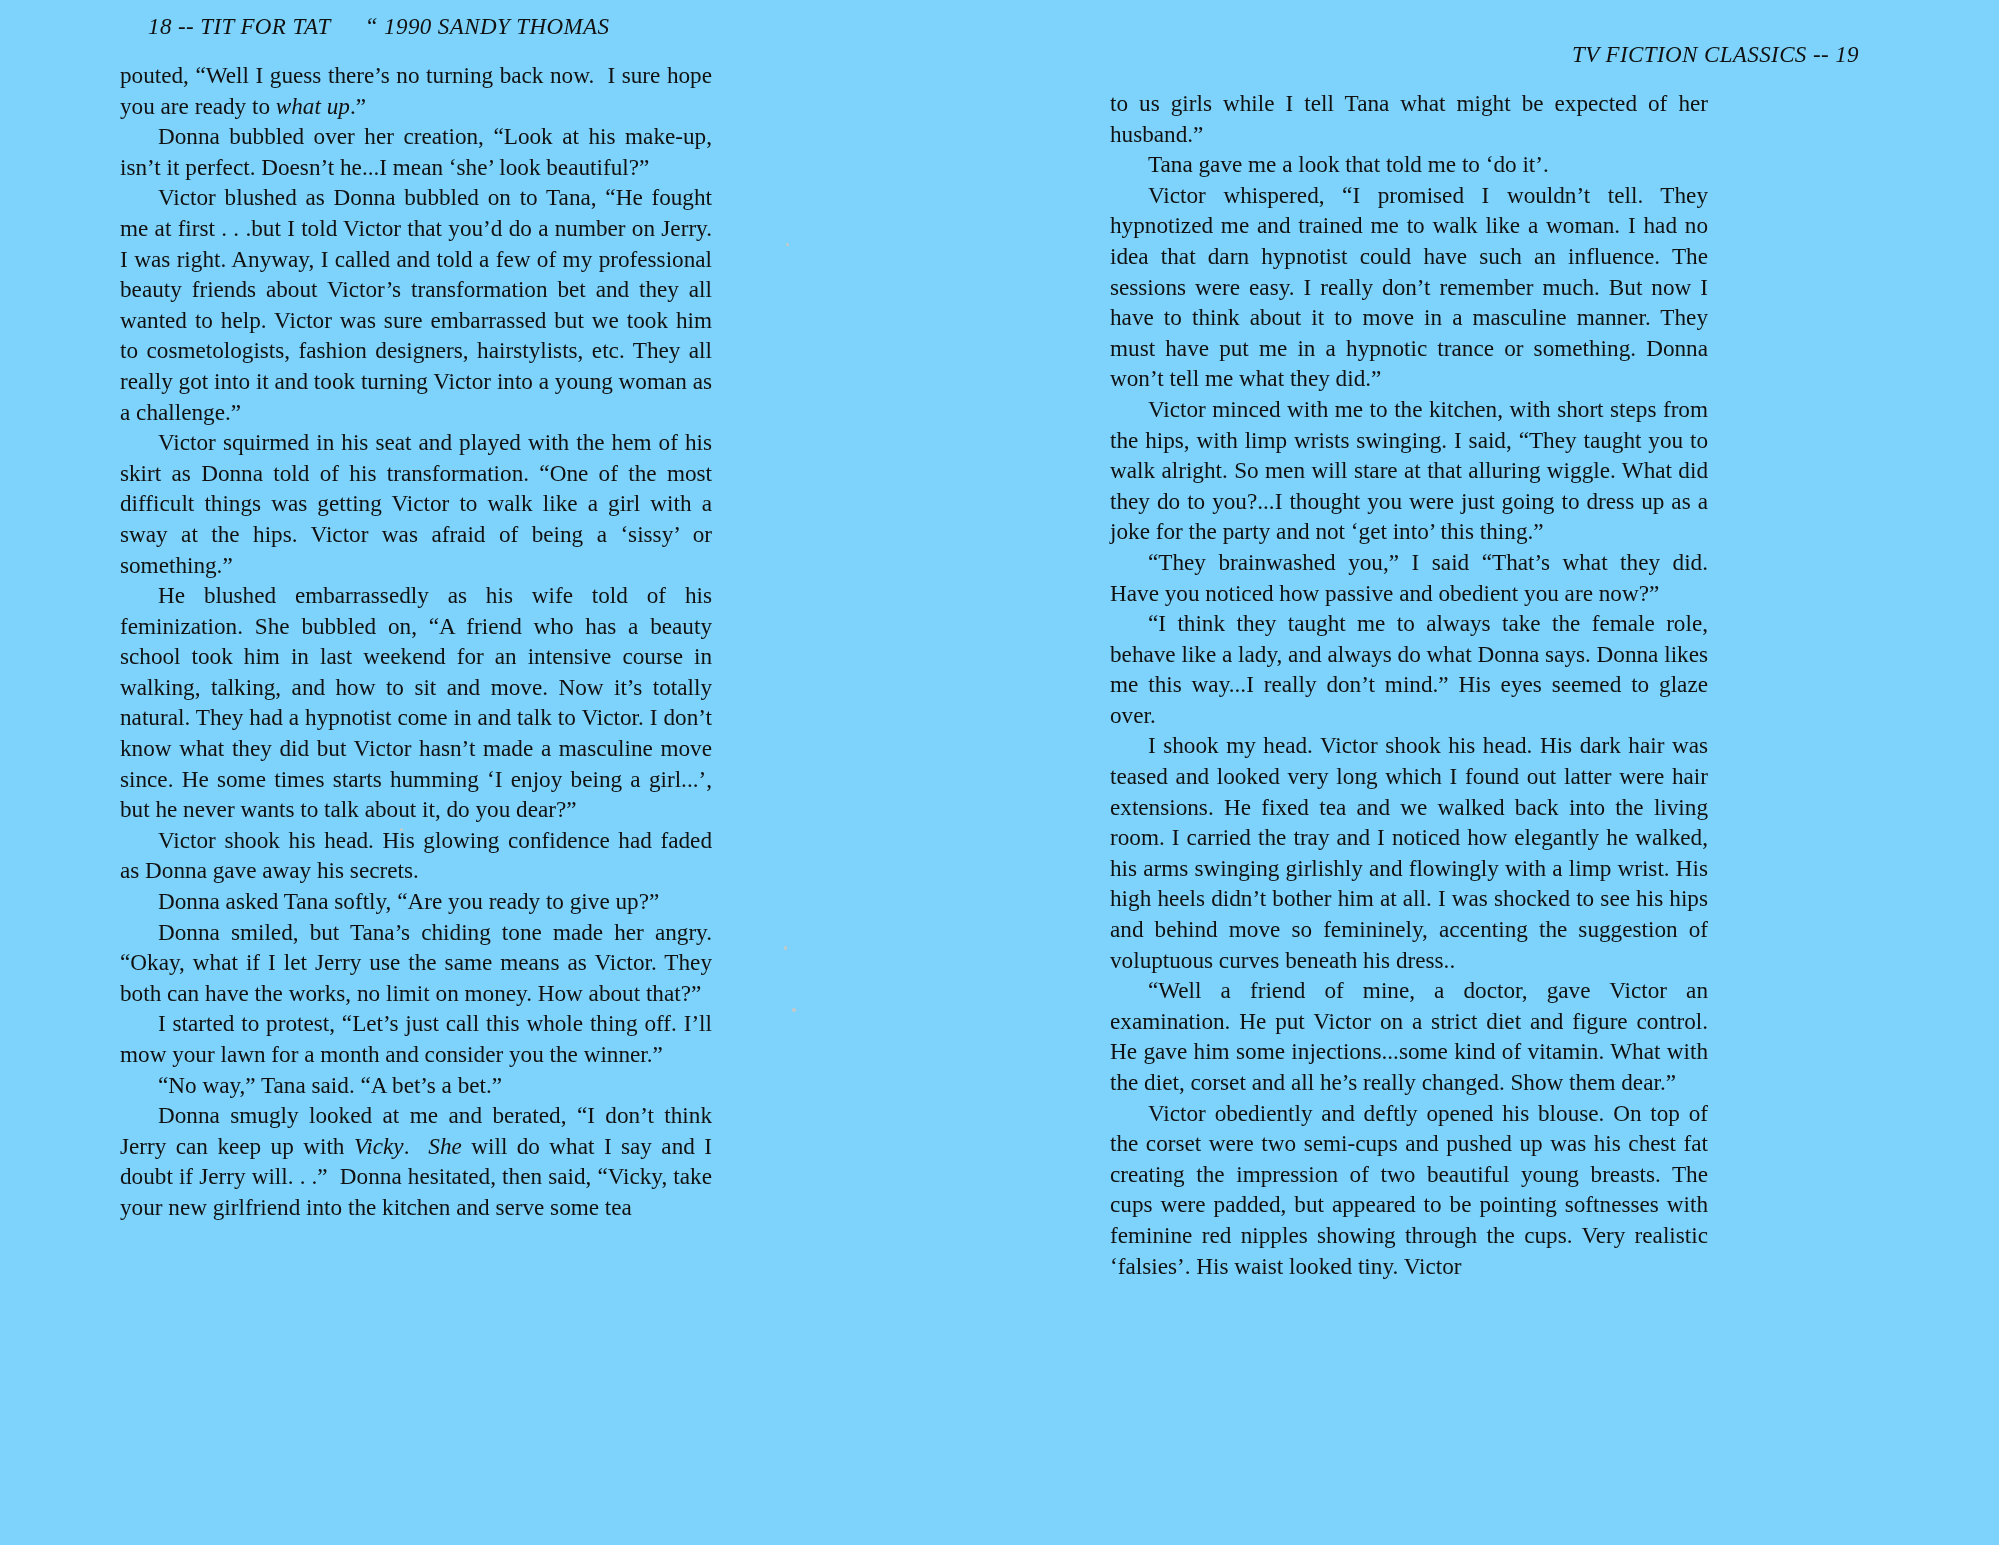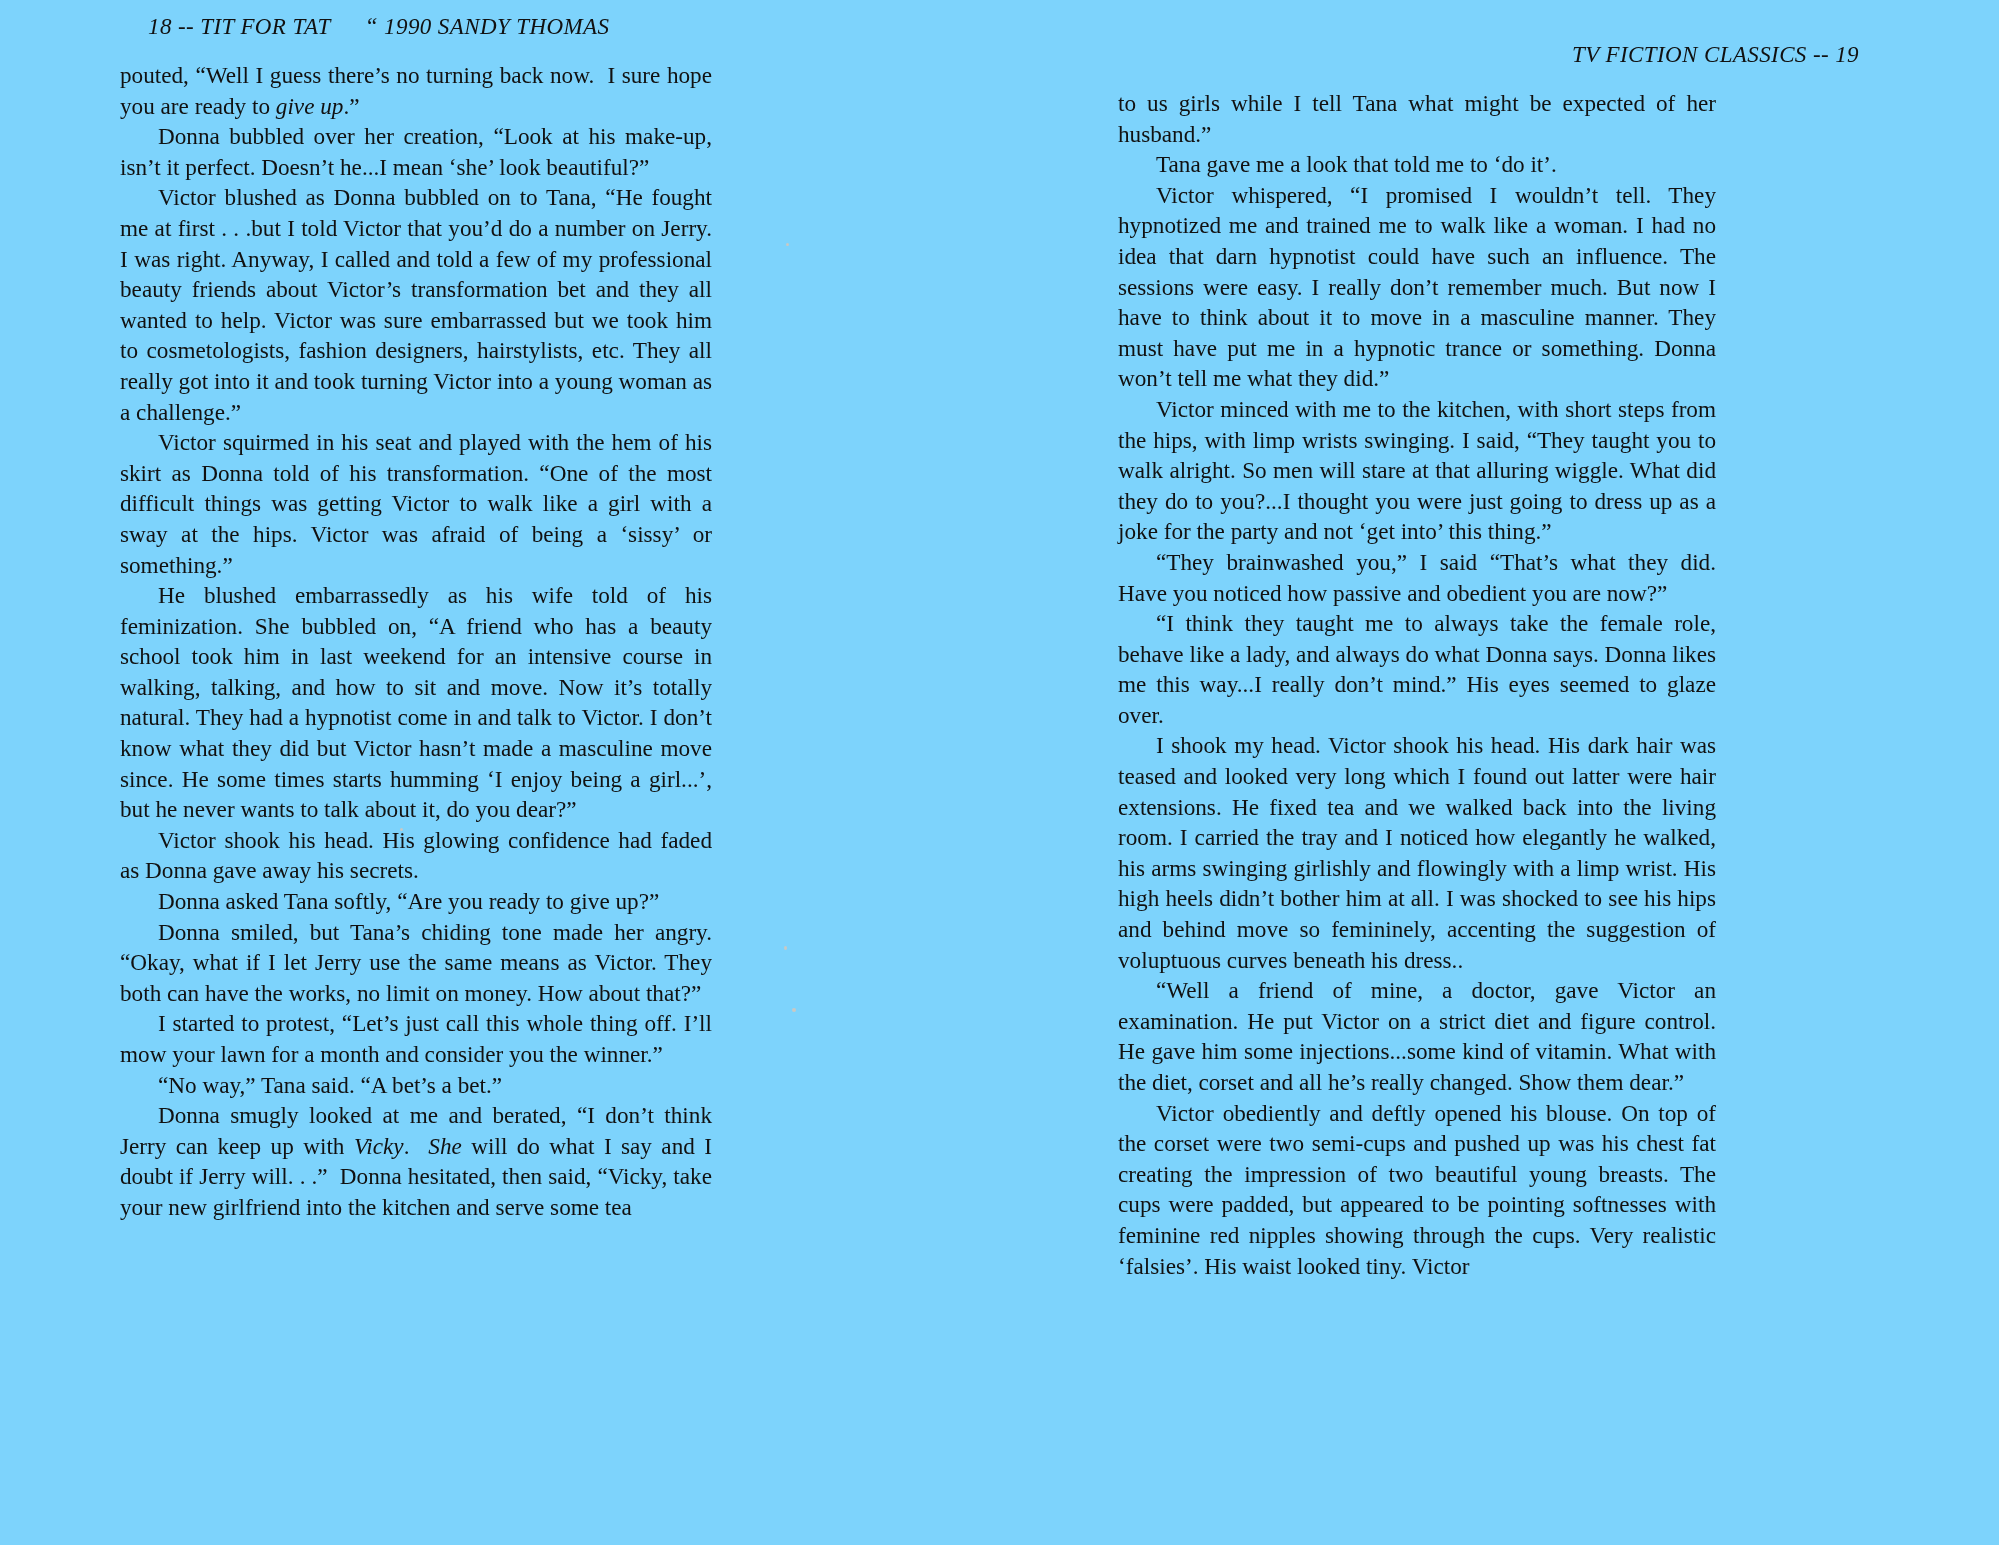--- a/index.html
+++ b/index.html
@@ -61,21 +61,20 @@
     text-justify: inter-word;
   }
   .col-left {
     left: 120px;
     width: 592px;
   }
   .col-right {
     left: 1110px;
     width: 598px;
     top: 28px;
-    margin-left: 8px;
   }
   .col p {
     margin: 0;
     text-indent: 38px;
     hyphens: none;
   }
   .col p.noindent { text-indent: 0; }
   .col p i, .col p em { font-style: italic; }
 
   
@@ -92,21 +91,21 @@
 
   <div class="head-left">
     <span>18 -- TIT FOR TAT</span><span class="credit">“ 1990 SANDY THOMAS</span>
   </div>
 
   <div class="head-right">TV FICTION CLASSICS -- 19</div>
 
   <div class="columns">
 
     <div class="col col-left">
-      <p class="noindent">pouted, “Well I guess there’s no turning back now.&nbsp; I sure hope you are ready to <i>give up</i>.”</p>
+      <p class="noindent">pouted, “Well I guess there’s no turning back now.&nbsp; I sure hope you are ready to <i>what up</i>.”</p>
       <p>Donna bubbled over her creation, “Look at his make-up, isn’t it perfect.  Doesn’t he...I mean ‘she’ look beautiful?”</p>
       <p>Victor blushed as Donna bubbled on to Tana, “He fought me at first . . .but I told Victor that you’d do a number on Jerry.  I was right.  Anyway, I called and told a few of my professional beauty friends about Victor’s transformation bet and they all wanted to help.  Victor was sure embarrassed but we took him to cosmetologists, fashion designers, hairstylists, etc.  They all really got into it and took turning Victor into a young woman as a challenge.”</p>
       <p>Victor squirmed in his seat and played with the hem of his skirt as Donna told of his transformation.  “One of the most difficult things was getting Victor to walk like a girl with a sway at the hips.  Victor was afraid of being a ‘sissy’ or something.”</p>
       <p>He blushed embarrassedly as his wife told of his feminization.  She bubbled on, “A friend who has a beauty school took him in last weekend for an intensive course in walking, talking, and how to sit and move.  Now it’s totally natural.  They had a hypnotist come in and talk to Victor.   I don’t know what they did but Victor hasn’t made a masculine move since.  He some times starts humming ‘I enjoy being a girl...’, but he never wants to talk about it, do you dear?”</p>
       <p>Victor shook his head.  His glowing confidence had faded as Donna gave away his secrets.</p>
       <p>Donna asked Tana softly, “Are you ready to give up?”</p>
       <p>Donna smiled, but Tana’s chiding tone made her angry.  “Okay, what if I let Jerry use the same means as Victor.  They both can have the works, no limit on money.  How about that?”</p>
       <p>I started to protest, “Let’s just call this whole thing off.  I’ll mow your lawn for a month and consider you the winner.”</p>
       <p>“No way,” Tana said.  “A bet’s a bet.”</p>
       <p>Donna smugly looked at me and berated, “I don’t think Jerry can keep up with <i>Vicky</i>.&nbsp; <i>She</i> will do what I say and I doubt if Jerry will. . .”&nbsp; Donna hesitated, then said, “Vicky, take your new girlfriend into the kitchen and serve some tea</p>

